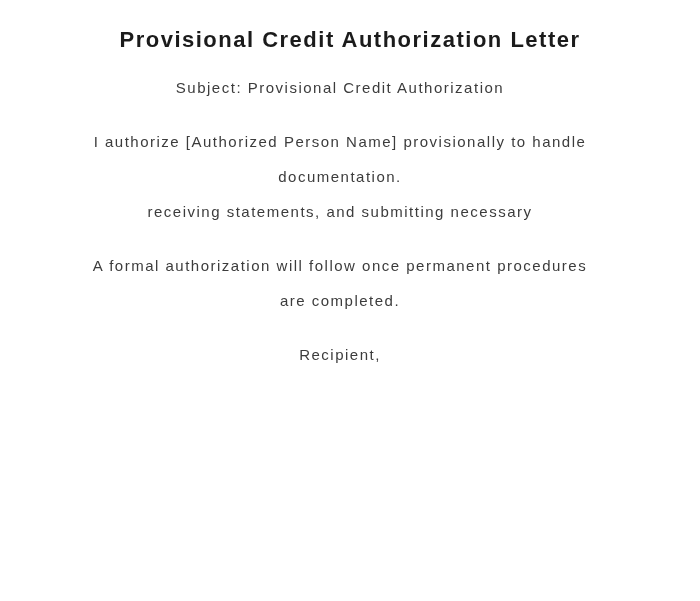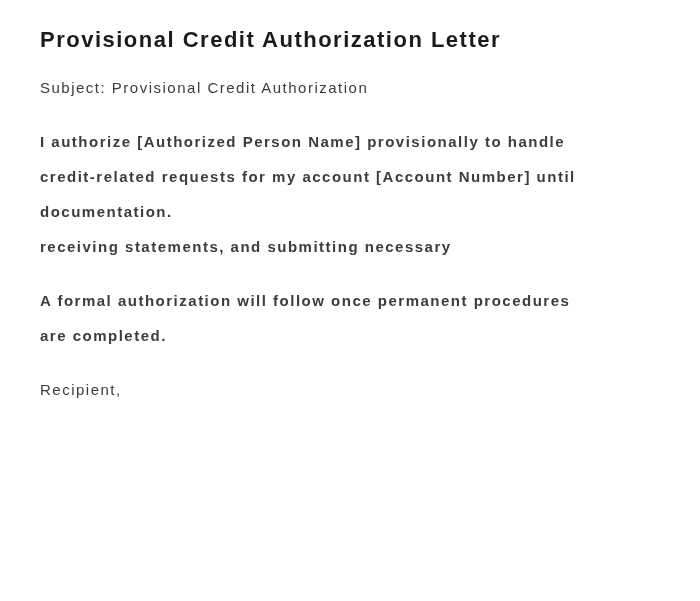--- a/index.html
+++ b/index.html
@@ -17,20 +17,21 @@
     width: 700px;
     height: 601px;
     overflow: hidden;
     font-family: "Liberation Sans", "DejaVu Sans", sans-serif;
   }
   .page {
     width: 700px;
     height: 601px;
     padding: 26px 40px 4px 40px;
     background: var(--bg);
+    text-align: center;
   }
   .letter-title {
     margin: 0 0 16px 0;
     font-size: 22px;
     line-height: 28px;
     font-weight: bold;
     letter-spacing: 1.5px;
     color: var(--title-color);
     white-space: nowrap;
   }
@@ -38,36 +39,34 @@
     margin: 0 0 19px 0;
     font-size: 15px;
     line-height: 35px;
     letter-spacing: 1.5px;
     color: var(--body-color);
     max-width: 600px;
   }
   .ln {
     display: block;
     white-space: nowrap;
-    font-weight: bold;
   }
 </style>
 </head>
 <body>
 
 <div class="page">
 
   <h1 class="letter-title">Provisional Credit Authorization Letter</h1>
 
   <p class="para">Subject: Provisional Credit Authorization</p>
 
 
   <p class="para">
     <span class="ln">I authorize [Authorized Person Name] provisionally to handle</span>
-    <span class="ln">credit-related requests for my account [Account Number] until</span>
     <span class="ln">documentation.</span>
     <span class="ln">receiving statements, and submitting necessary</span>
   </p>
 
   <p class="para">
     <span class="ln">A formal authorization will follow once permanent procedures</span>
     <span class="ln">are completed.</span>
   </p>
 
   <p class="para">Recipient,</p>

